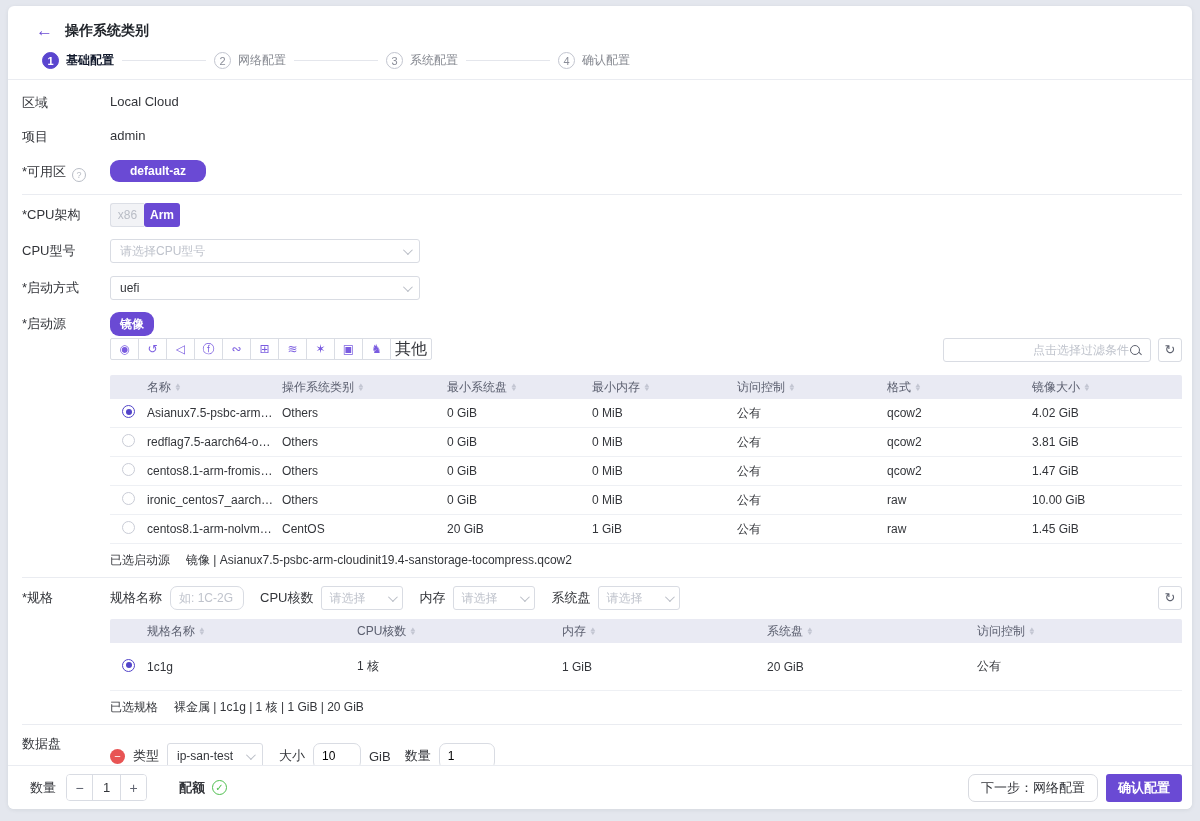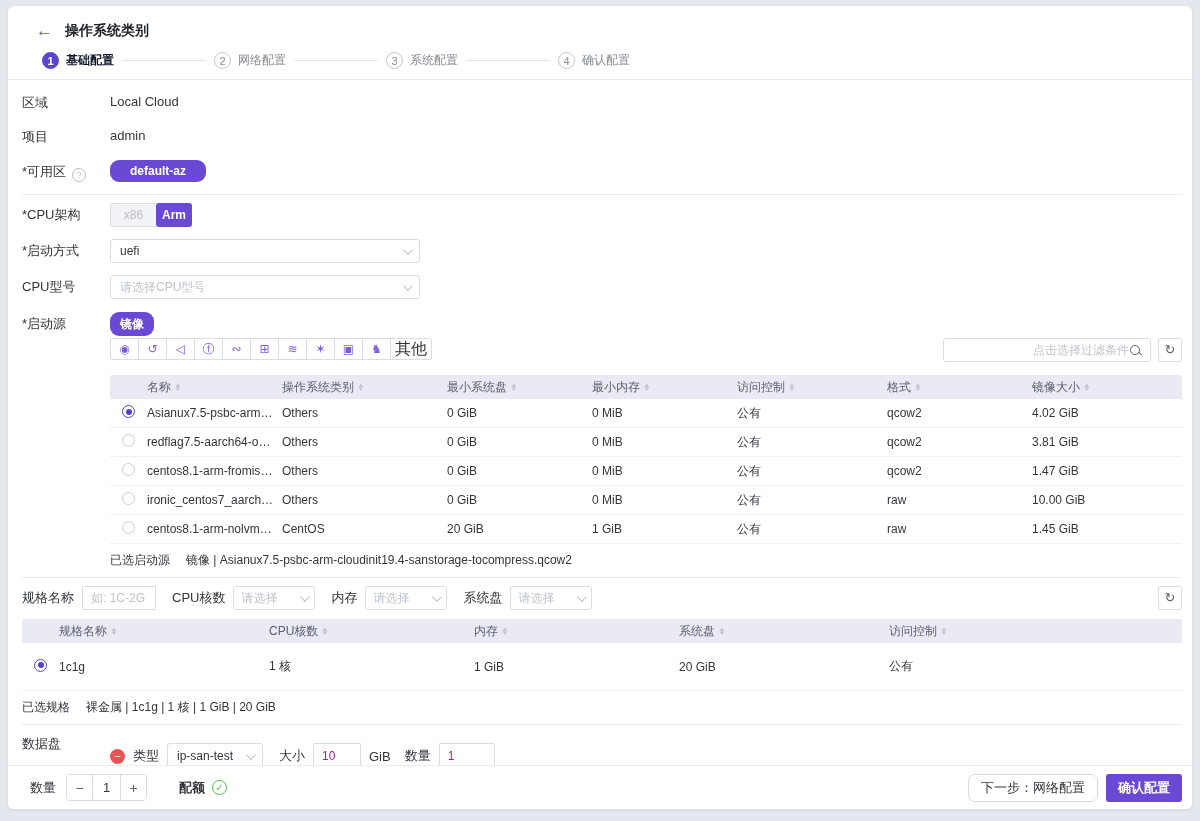--- a/index.html
+++ b/index.html
@@ -46,21 +46,21 @@
   }
   .btn-purple {
     display:inline-flex; align-items:center; justify-content:center;
     background:#6a4ad4; color:#fff; border:none; border-radius:9px;
     font-size:12px; cursor:pointer;
   }
   .az-btn { width:96px; height:22px; font-weight:bold; }
   
   .seg { display:inline-flex; height:24px; }
   .seg .seg-x86 {
-    width:46px; background:#f2f3f6; border:1px solid #dcdfe6; border-right:none;
+    width:34px; background:#f2f3f6; border:1px solid #dcdfe6; border-right:none;
     color:#b9bdc6; font-size:12px; display:flex; align-items:center; justify-content:center;
     border-radius:3px 0 0 3px; cursor:pointer;
   }
   .seg .seg-arm {
     width:36px; background:#6a4ad4; color:#fff; font-size:12px; font-weight:bold;
     display:flex; align-items:center; justify-content:center; border-radius:3px; cursor:pointer;
   }
   
   .sel {
     height:24px; border:1px solid #d9dce3; border-radius:3px; background:#fff;
@@ -134,22 +134,22 @@
   .radio.on::after {
     content:""; position:absolute; left:2.5px; top:2.5px; width:6px; height:6px;
     border-radius:50%; background:#5244c9;
   }
   .sel-line { display:flex; gap:16px; font-size:12px; color:#33353a; margin:8px 0; }
   .sel-line .sl-label { flex:0 0 auto; }
   
   .filter-row { display:flex; align-items:center; gap:8px; }
   .filter-row .fl { font-size:13px; color:#33353a; white-space:nowrap; }
   .ipt {
-    height:24px; border:1px solid #d9dce3; border-radius:1px; padding:0 8px;
-    font-size:12px; color:#a21caf; outline:none; font-family:inherit;
+    height:24px; border:1px solid #d9dce3; border-radius:7px; padding:0 8px;
+    font-size:12px; color:#000000; outline:none; font-family:inherit;
   }
   .ipt::placeholder { color:#bfc3cc; }
   .w74{width:74px} .w82{width:82px}
   .sel.w82 { padding:0 7px; }
   .spacer { flex:1; }
   
   .hint { font-size:13px; color:#33353a; }
   .hint b { color:#4c7bef; font-weight:normal; margin:0 4px; }
   .disk-row { display:flex; align-items:center; gap:8px; margin-top:8px; }
   .circle-ic {
@@ -249,35 +249,35 @@
     <div class="frow mb12" style="margin-top:8px">
       <div class="flabel">*CPU架构</div>
       <div class="fctl">
         <div class="seg">
           <div class="seg-x86">x86</div>
           <div class="seg-arm">Arm</div>
         </div>
       </div>
     </div>
 
+    <div class="frow mb13">
+      <div class="flabel">CPU型号</div>
+      <div class="fctl">
+        <div class="sel w310">
+          <span class="ph">请选择CPU型号</span>
+          <span class="chev"></span>
+        </div>
+      </div>
+    </div>
+
     <div class="frow mb12">
       <div class="flabel">*启动方式</div>
       <div class="fctl">
         <div class="sel w310">
           <span>uefi</span>
-          <span class="chev"></span>
-        </div>
-      </div>
-    </div>
-
-    <div class="frow mb13">
-      <div class="flabel">CPU型号</div>
-      <div class="fctl">
-        <div class="sel w310">
-          <span class="ph">请选择CPU型号</span>
           <span class="chev"></span>
         </div>
       </div>
     </div>
 
     <div class="frow">
       <div class="flabel">*启动源</div>
       <div class="fctl">
         <button class="btn-purple img-btn">镜像</button>
 
@@ -434,20 +434,21 @@
         <div class="sel-line">
           <span class="sl-label">已选启动源</span>
           <span>镜像 | Asianux7.5-psbc-arm-cloudinit19.4-sanstorage-tocompress.qcow2</span>
         </div>
       </div>
     </div>
 
     <div class="hr mb8"></div>
 
     <div class="frow">
+      <div class="flabel">*规格</div>
       <div class="fctl">
         <div class="filter-row mb9">
           <span class="fl">规格名称</span>
           <input class="ipt w74" placeholder="如: 1C-2G" style="">
           <span class="fl" style="margin-left:8px">CPU核数</span>
           <div class="sel w82">
             <span class="ph">请选择</span>
             <span class="chev"></span>
           </div>
           <span class="fl" style="margin-left:8px">内存</span>

